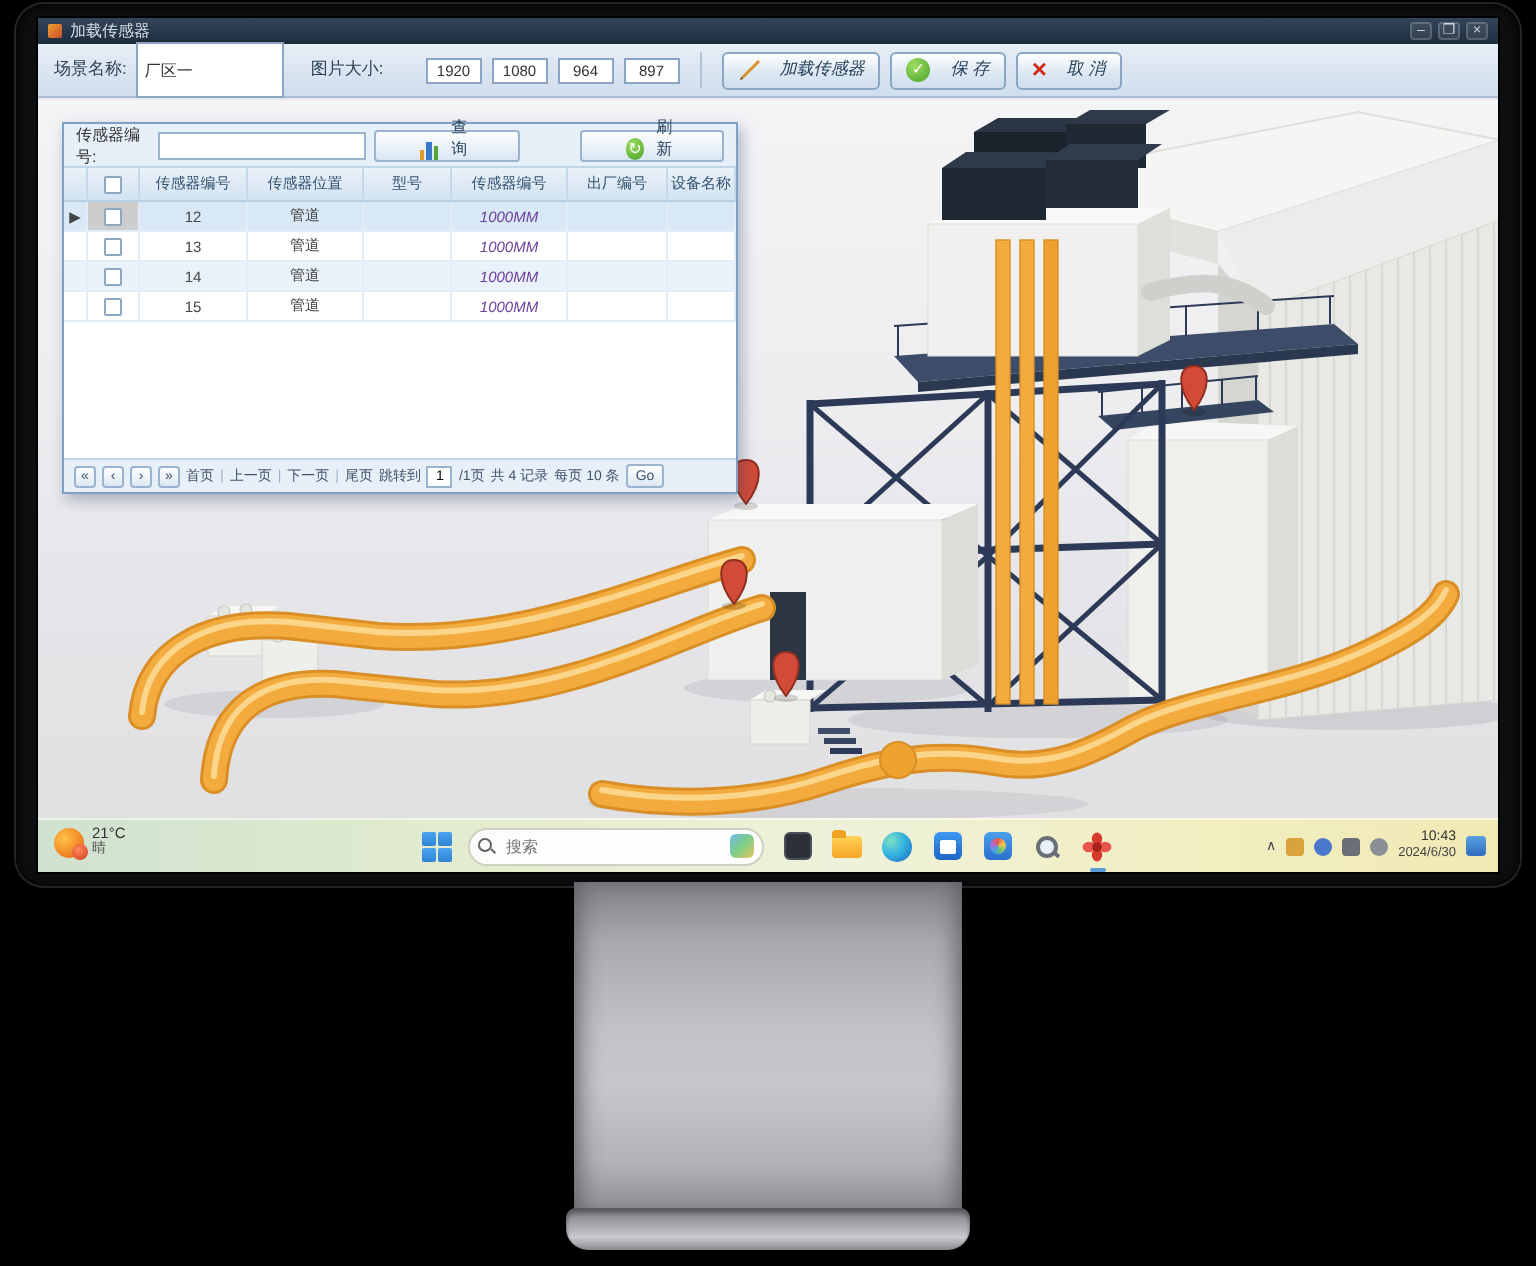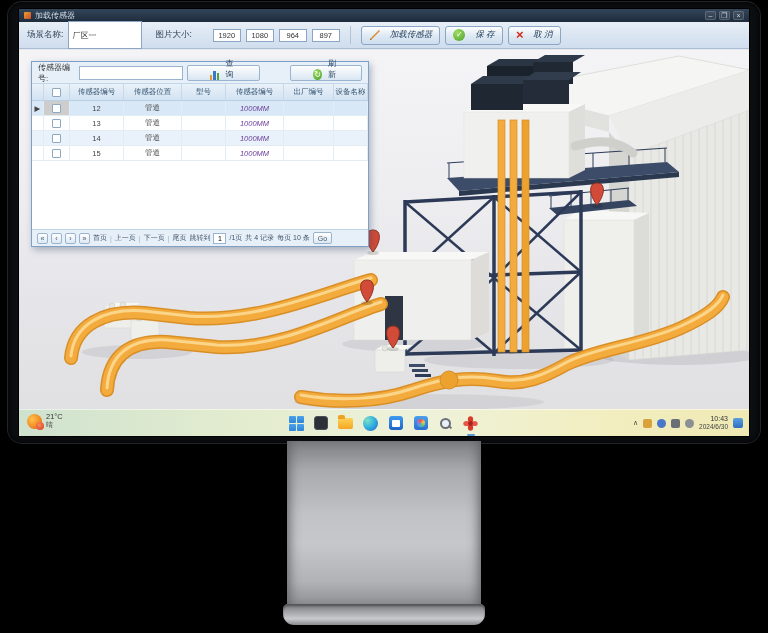--- a/index.html
+++ b/index.html
@@ -460,20 +460,25 @@
           </span>
         </div>
 
         <div class="tb-center">
           <span class="start">
               <i></i>
               <i></i>
               <i></i>
               <i></i>
             </span>
+          <span class="search-pill">
+            <span class="mag"></span>
+            <input placeholder="搜索" style="">
+            <span class="pill-img"></span>
+          </span>
           <span class="tk-ico">
               <span class="i-task"></span>
             </span>
           <span class="tk-ico">
               <span class="i-folder"></span>
             </span>
           <span class="tk-ico">
               <span class="i-edge"></span>
             </span>
           <span class="tk-ico">

